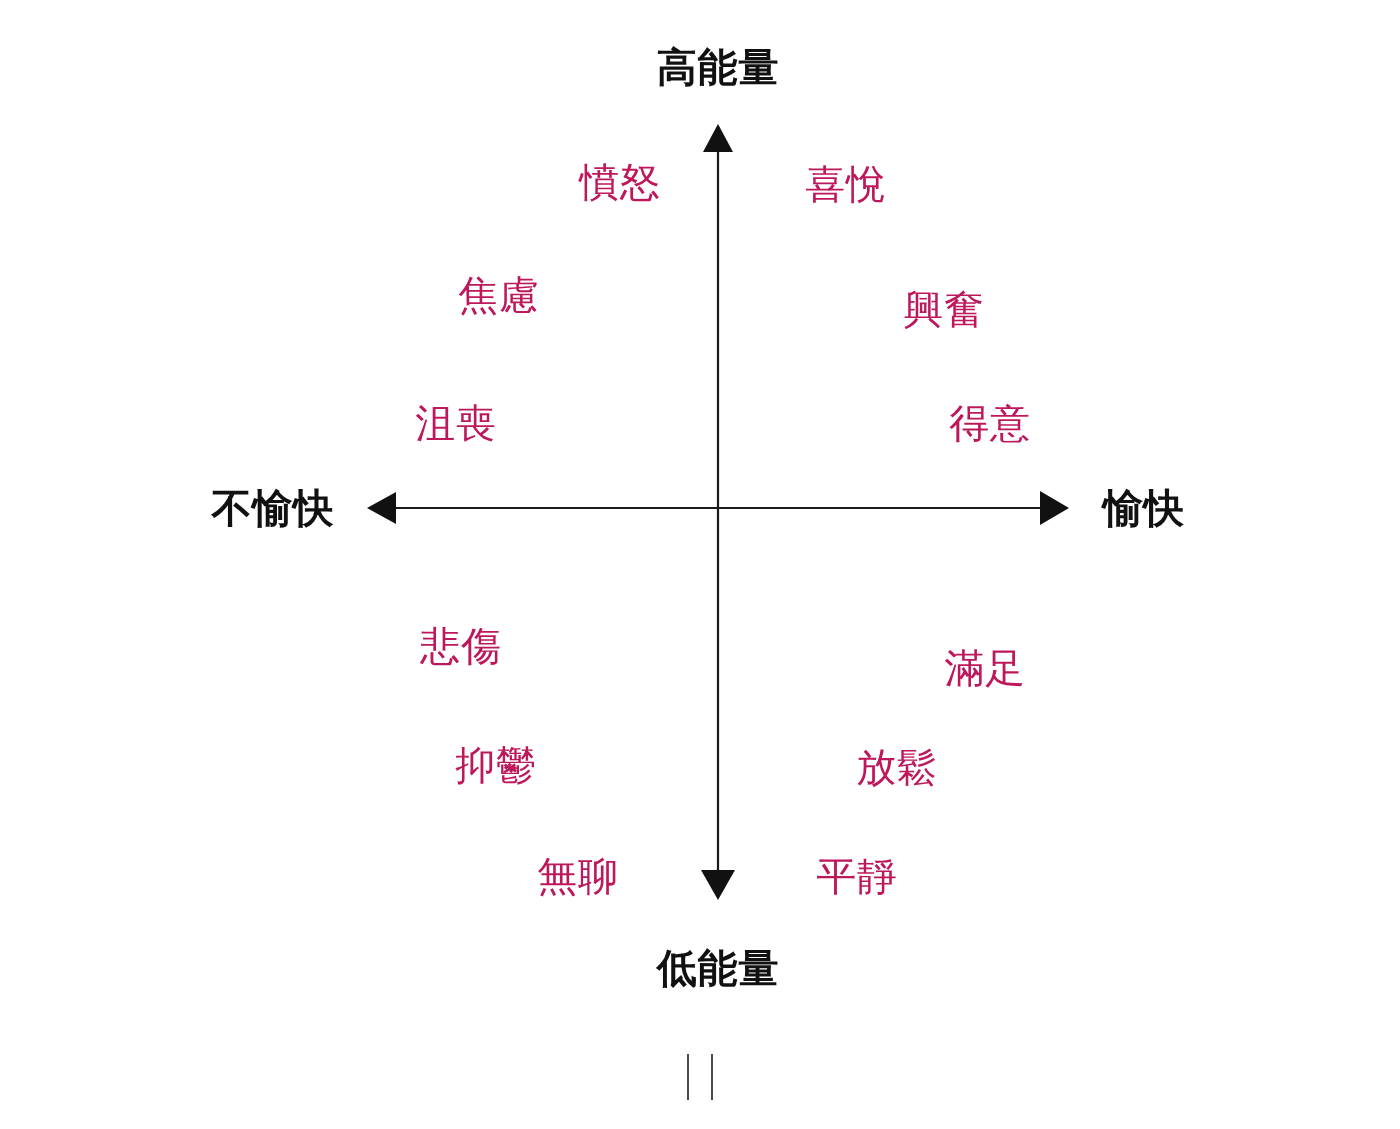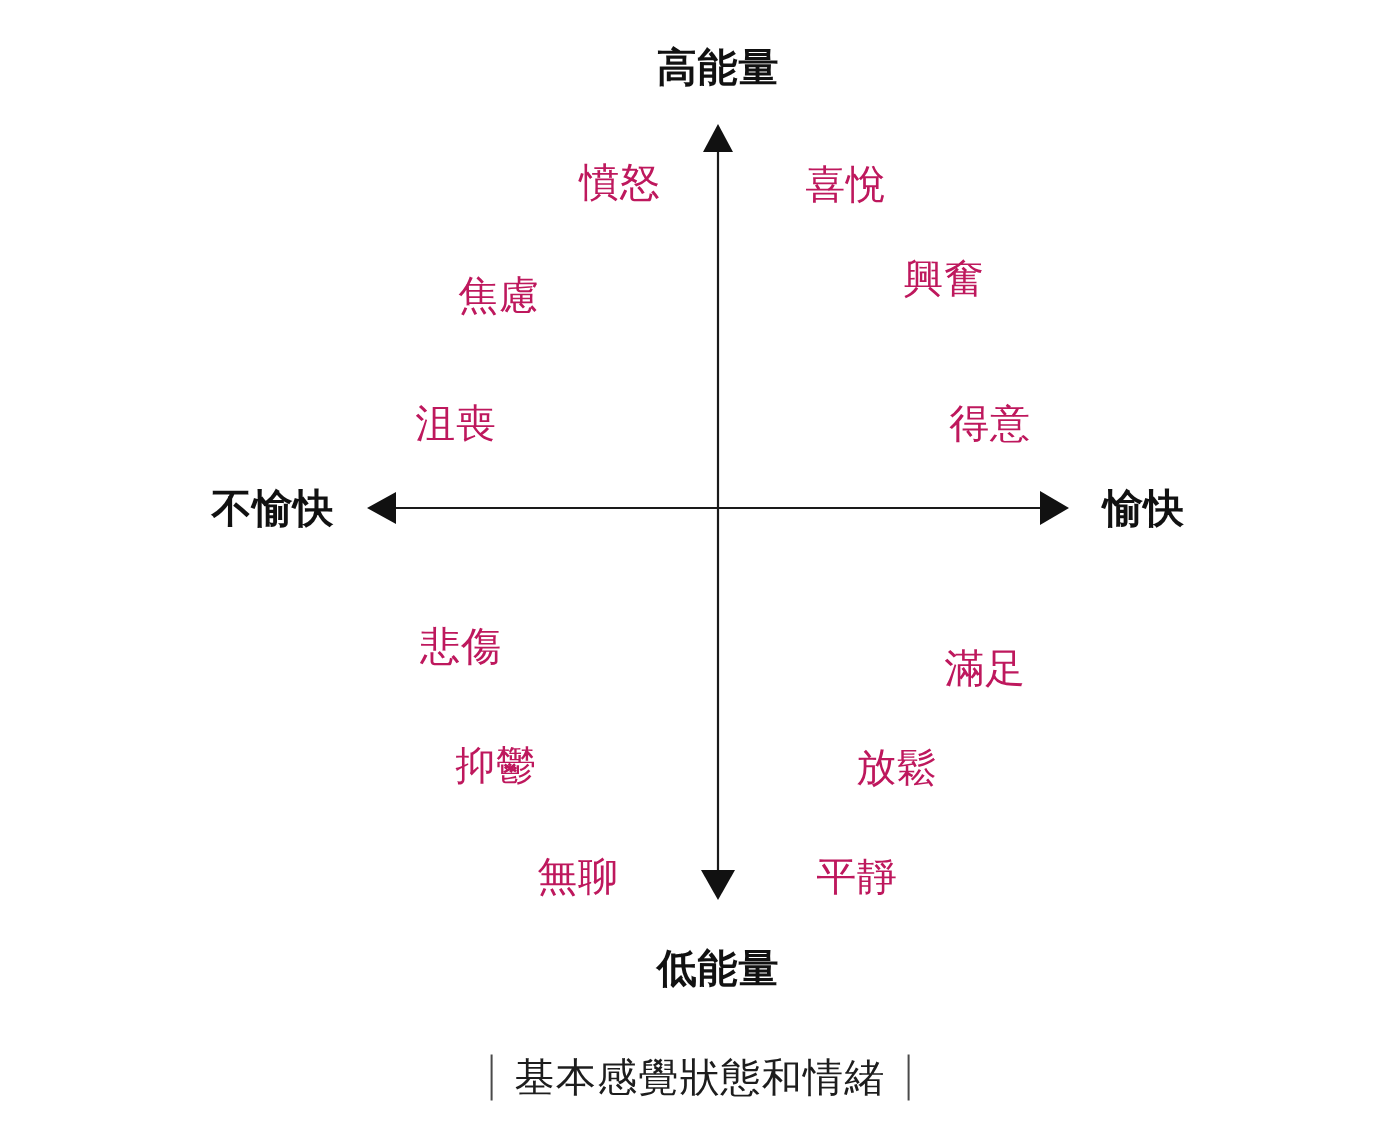--- a/index.html
+++ b/index.html
@@ -101,30 +101,29 @@
 
   <div class="lbl pole right-anchor" style="left:334px; top:508px;">不愉快</div>
 
   <div class="lbl pole left-anchor" style="left:1103px; top:508px;">愉快</div>
 
   <div class="lbl emotion center-both" style="left:620px; top:182px;">憤怒</div>
   <div class="lbl emotion center-both" style="left:499px; top:295px;text-align:center;">焦慮</div>
   <div class="lbl emotion center-both" style="left:456px; top:423px;">沮喪</div>
 
   <div class="lbl emotion center-both" style="left:846px; top:184px;">喜悅</div>
-  <div class="lbl emotion center-both" style="left:944px; top:278px;">興奮</div>
+  <div class="lbl emotion center-both" style="left:944px; top:309px;">興奮</div>
   <div class="lbl emotion center-both" style="left:990px; top:423px;">得意</div>
 
   <div class="lbl emotion center-both" style="left:461px; top:646px;">悲傷</div>
   <div class="lbl emotion center-both" style="left:496px; top:765px;">抑鬱</div>
   <div class="lbl emotion center-both" style="left:578px; top:876px;">無聊</div>
 
   <div class="lbl emotion center-both" style="left:985px; top:668px;text-align:center;">滿足</div>
   <div class="lbl emotion center-both" style="left:897px; top:767px;">放鬆</div>
   <div class="lbl emotion center-both" style="left:857px; top:876px;">平靜</div>
 
   <div id="caption">
     <span class="rule"></span>
-    <span class="caption-text">基本感覺狀態和情緒</span>
     <span class="rule"></span>
   </div>
 
 </div>
 
 </body></html>

